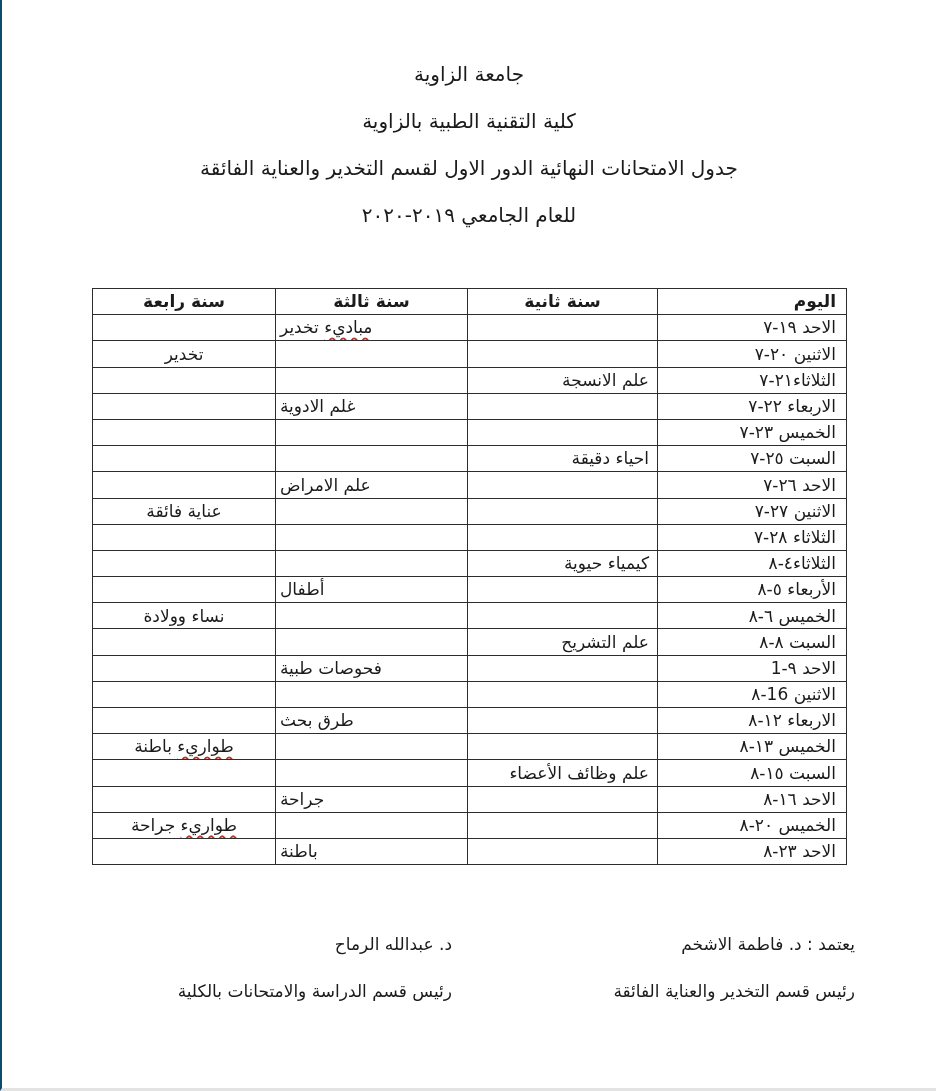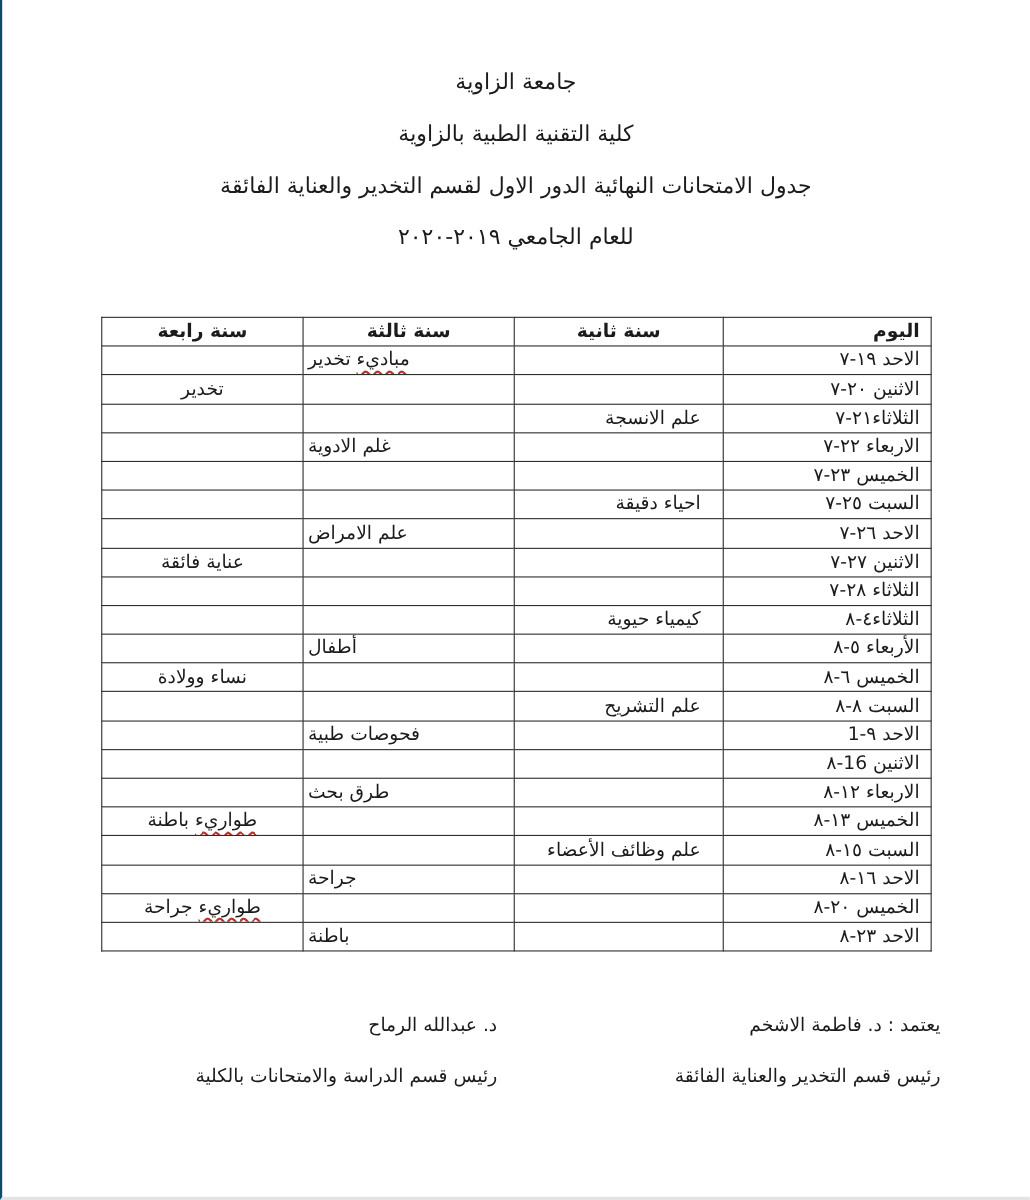--- a/index.html
+++ b/index.html
@@ -52,41 +52,41 @@
     font-size: 17px;
     line-height: 1.1;
     padding: 1px 4px;
     vertical-align: middle;
     white-space: nowrap;
     overflow: hidden;
   }
   th { font-weight: bold; text-align: center; margin-top: 24px; }
   th.col-day { text-align: right; padding-right: 10px; }
   td.col-day { font-weight: normal; text-align: right; padding-right: 10px; }
-  td.col-year2 { text-align: right; padding-right: 20px; }
+  td.col-year2 { text-align: right; padding-right: 8px; }
   td.col-year2.bold { font-weight: normal; }
   td.col-year3 { text-align: left; }
   td.col-year4 { text-align: center; }
   .misspell {
     text-decoration-line: underline;
     text-decoration-style: wavy;
     text-decoration-color: var(--squiggle, #b3372e);
     text-decoration-thickness: 1.5px;
     text-underline-offset: 4px;
   }
   
   .footer-block {
     position: absolute;
     text-align: right;
     font-size: 17px;
     line-height: 22px;
   }
   .footer-right { top: 921px; right: 81px; }
   .footer-left  { top: 921px; right: 484px; }
-  .footer-line1 { margin-bottom: 25px; }
+  .footer-line1 { margin-bottom: 25px; margin-top: 12px; }
 </style>
 </head>
 <body>
 
 <div class="page">
 
   <div class="titles">
     <div class="title-line">جامعة الزاوية</div>
     <div class="title-line">كلية التقنية الطبية بالزاوية</div>
     <div class="title-line">جدول الامتحانات النهائية الدور الاول لقسم التخدير والعناية الفائقة</div>

